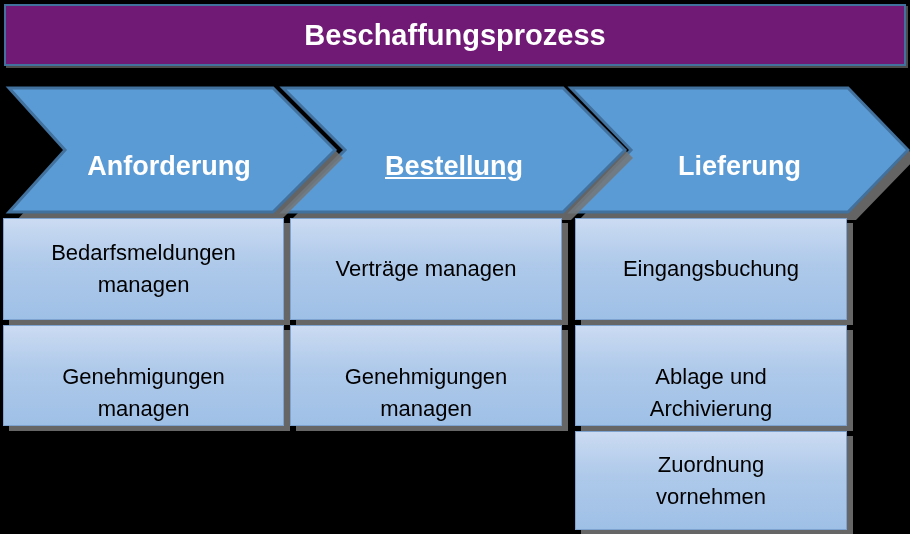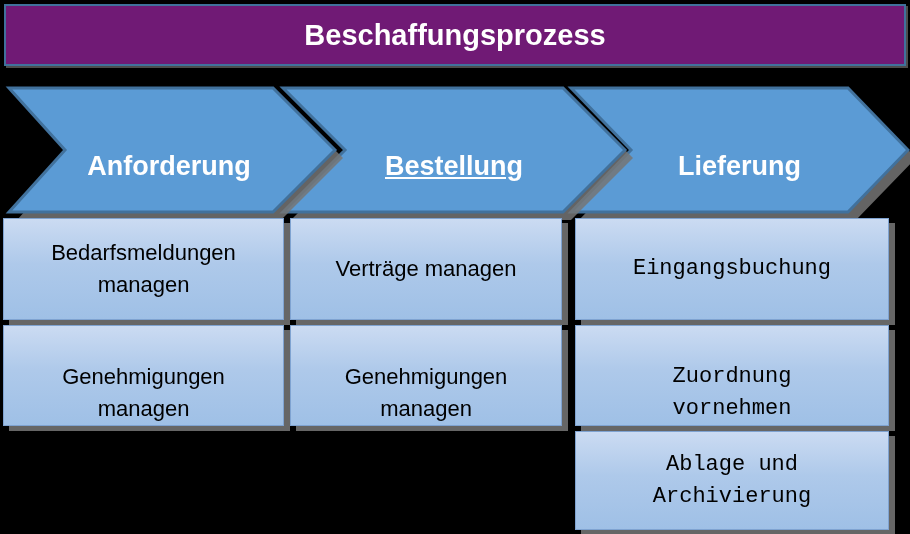--- a/index.html
+++ b/index.html
@@ -71,21 +71,21 @@
   
   .col {
     position: absolute;
     top: 218px;
     display: flex;
     flex-direction: column;
     gap: 5px;
   }
   .col.c1 { left: 3px;   width: 281px; }
   .col.c2 { left: 290px; width: 272px; }
-  .col.c3 { left: 575px; width: 314px; font-family: Liberation Mono, monospace; }
+  .col.c3 { left: 575px; width: 272px; }
 
   .task {
     box-sizing: border-box;
     height: 102px;
     border: 1px solid #7FA3D1;
     background: linear-gradient(180deg, #cbdbf2 0%, #aec9ea 45%, #9fc0e6 100%);
     box-shadow: 6px 5px 0 rgba(120,120,120,0.85);
     display: flex;
     align-items: center;
     justify-content: center;
@@ -143,22 +143,22 @@
       <span>Genehmigungen
 managen</span>
     </div>
   </div>
 
   <div class="col c3">
     <div class="task">
       <span>Eingangsbuchung</span>
     </div>
     <div class="task">
+      <span>Ablage und
+Archivierung</span>
+    </div>
+    <div class="task">
       <span>Zuordnung
 vornehmen</span>
-    </div>
-    <div class="task">
-      <span>Ablage und
-Archivierung</span>
     </div>
   </div>
 
 </div>
 
 </body></html>

